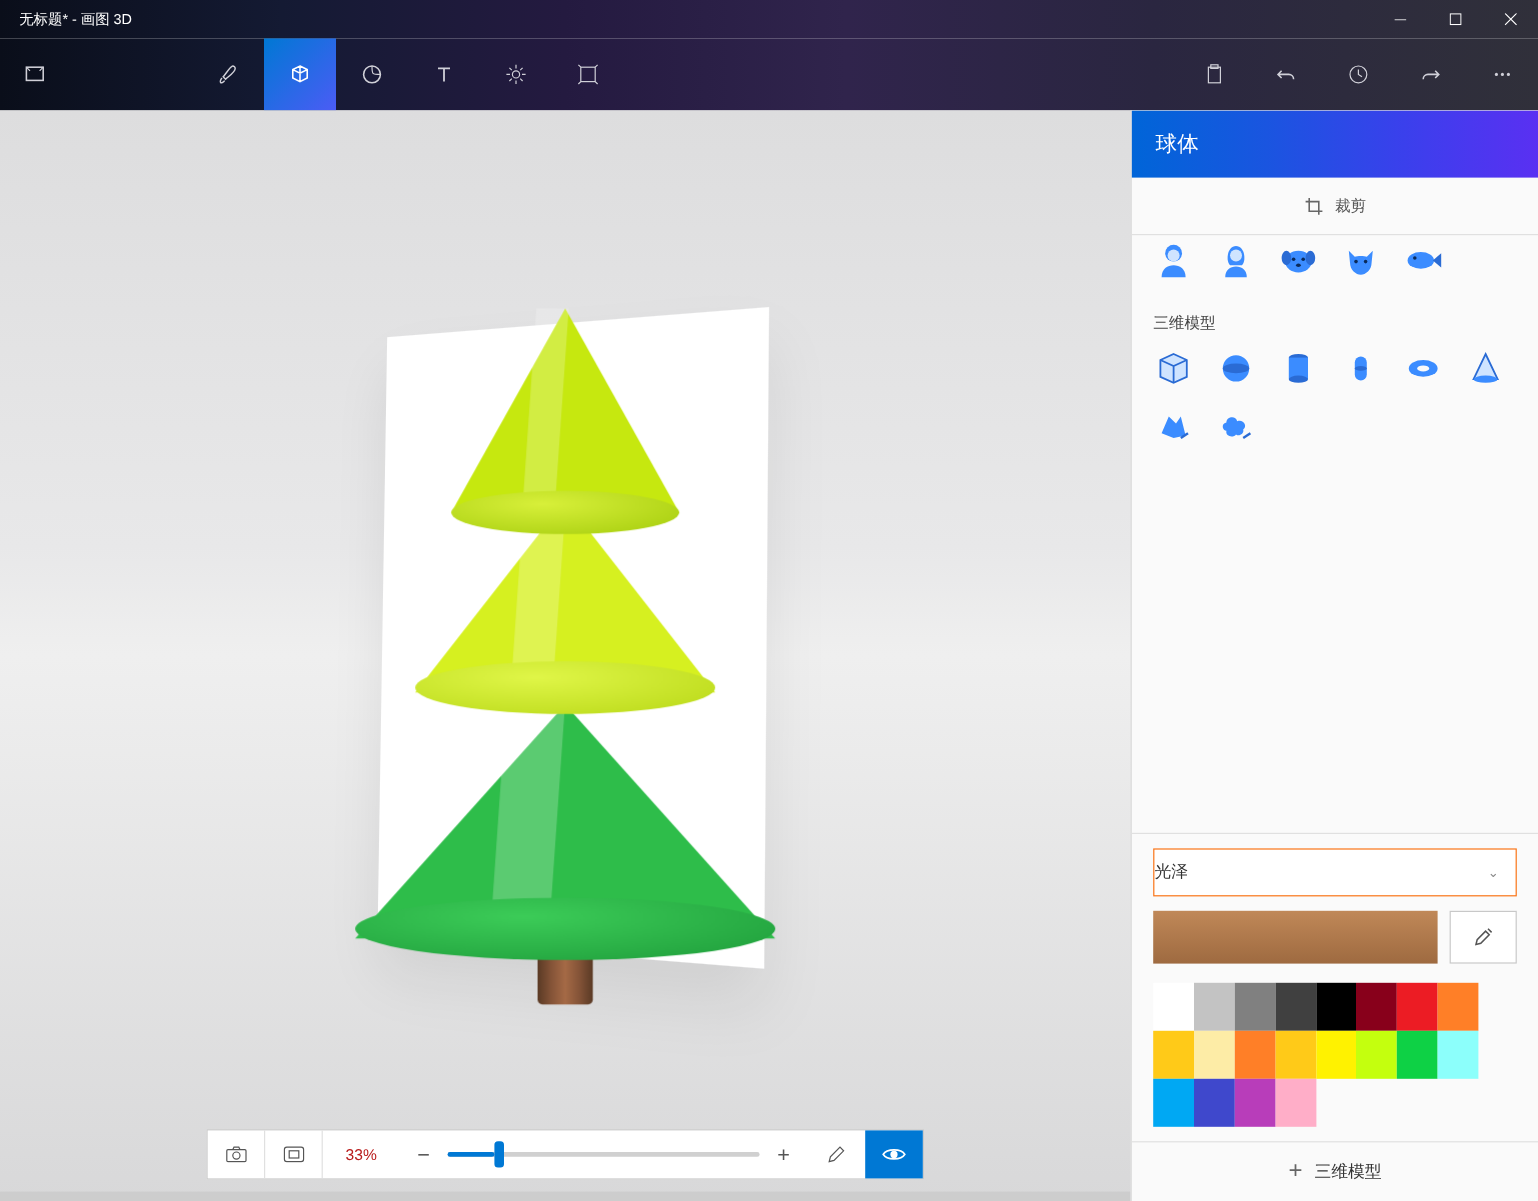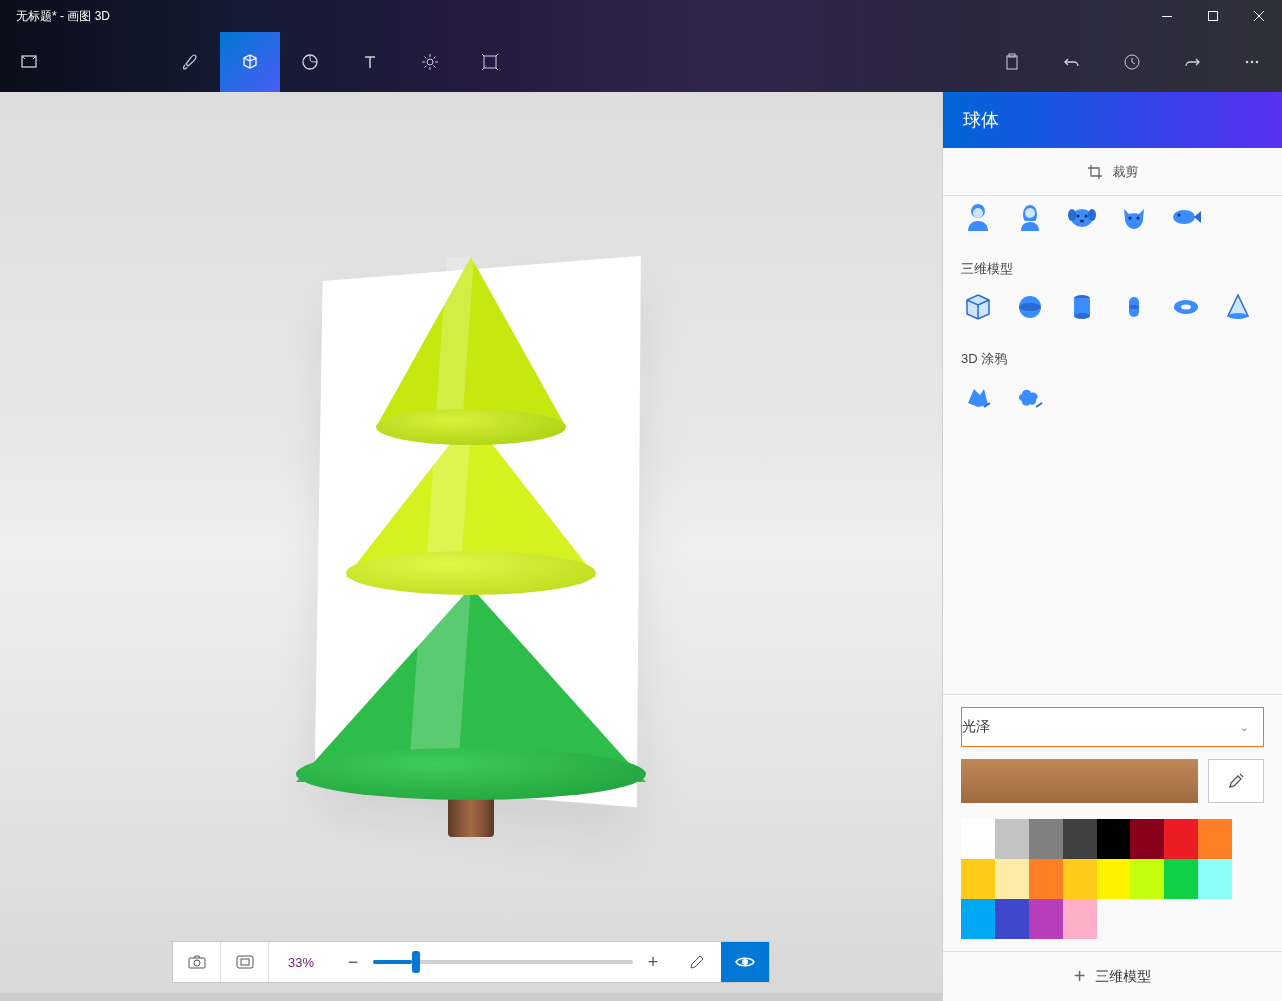--- a/index.html
+++ b/index.html
@@ -29,21 +29,21 @@
 .c1 { top:-290px; } .c1 .tri { border-width:0 95px 170px 95px; border-color:transparent transparent #c6e80f transparent; }
 .c1 .cap { width:190px; height:36px; background:radial-gradient(ellipse at 40% 30%,#d8f03a,#a4cc0c); }
 .c2 { top:-130px; } .c2 .tri { border-width:0 125px 160px 125px; border-color:transparent transparent #d6f020 transparent; }
 .c2 .cap { width:250px; height:44px; background:radial-gradient(ellipse at 40% 30%,#e0f648,#b8d816); }
 .c3 { top:40px; } .c3 .tri { border-width:0 175px 195px 175px; border-color:transparent transparent #2ebd4a transparent; }
 .c3 .cap { width:350px; height:52px; background:radial-gradient(ellipse at 40% 30%,#3ccc58,#1e9c3a); }
 .shine { position:absolute; top:0; bottom:0; left:34%; width:14%; background:rgba(255,255,255,.22); transform:skewX(-4deg); pointer-events:none; }
 
 .status-bar { position:absolute; left:50%; bottom:18px; transform:translateX(-50%); display:flex; align-items:center; height:42px; background:#fff; border:1px solid #c8c8c8; }
 .status-btn { width:48px; height:100%; display:flex; align-items:center; justify-content:center; color:#555; border-right:1px solid #e0e0e0; }
-.zoom-label { width:64px; text-align:center; font-size:13px; color:#701a75; }
+.zoom-label { width:64px; text-align:center; font-size:13px; color:#b91c1c; }
 .zoom-pm { width:40px; display:flex; align-items:center; justify-content:center; color:#555; font-size:18px; }
 .zoom-track { width:260px; height:100%; display:flex; align-items:center; position:relative; }
 .zoom-line { height:4px; width:100%; background:#d0d0d0; border-radius:2px; position:relative; }
 .zoom-fill { position:absolute; left:0; top:0; height:4px; background:#0078d4; border-radius:2px; }
 .zoom-thumb { position:absolute; width:8px; height:22px; background:#0078d4; border-radius:3px; top:-9px; }
 .status-end { width:48px; height:100%; display:flex; align-items:center; justify-content:center; background:#0078d4; color:#fff; }
 
 .side-panel { width:340px; background:#fafafa; border-left:1px solid #d0d0d0; display:flex; flex-direction:column; overflow:hidden; }
 .panel-header { height:56px; padding:0 20px; display:flex; align-items:center; color:#fff; font-size:18px; background:linear-gradient(90deg,#0065d8,#1a55e0,#3a40ec,#5a30f2); }
 .sel-row { display:flex; height:48px; border-bottom:1px solid #e0e0e0; }
@@ -310,21 +310,20 @@
           </svg>
         </div>
       <div class="icon-cell">
           <svg viewBox="0 0 32 32">
             <path d="M16 4l10 21H6z" fill="#cfe4ff" stroke="#2a6bd4" stroke-width="1.5"></path>
             <ellipse cx="16" cy="25" rx="10" ry="3" fill="#3b8cff"></ellipse>
           </svg>
         </div>
     </div>
 
-    <div class="sec-title">3D 涂鸦</div>
     <div class="icon-grid">
       <div class="icon-cell">
           <svg viewBox="0 0 32 32">
             <path d="M6 22l6-14 6 6 4-6 4 16-10 2z" fill="#3b8cff"></path>
             <path d="M22 26l6-4" stroke="#2a6bd4" stroke-width="2"></path>
           </svg>
         </div>
       <div class="icon-cell">
           <svg viewBox="0 0 32 32">
             <path d="M8 20c-3 0-5-6 0-7 0-5 8-6 9-1 5-2 9 4 5 7 1 4-4 6-6 4-2 3-9 2-8-3z" fill="#3b8cff"></path>

